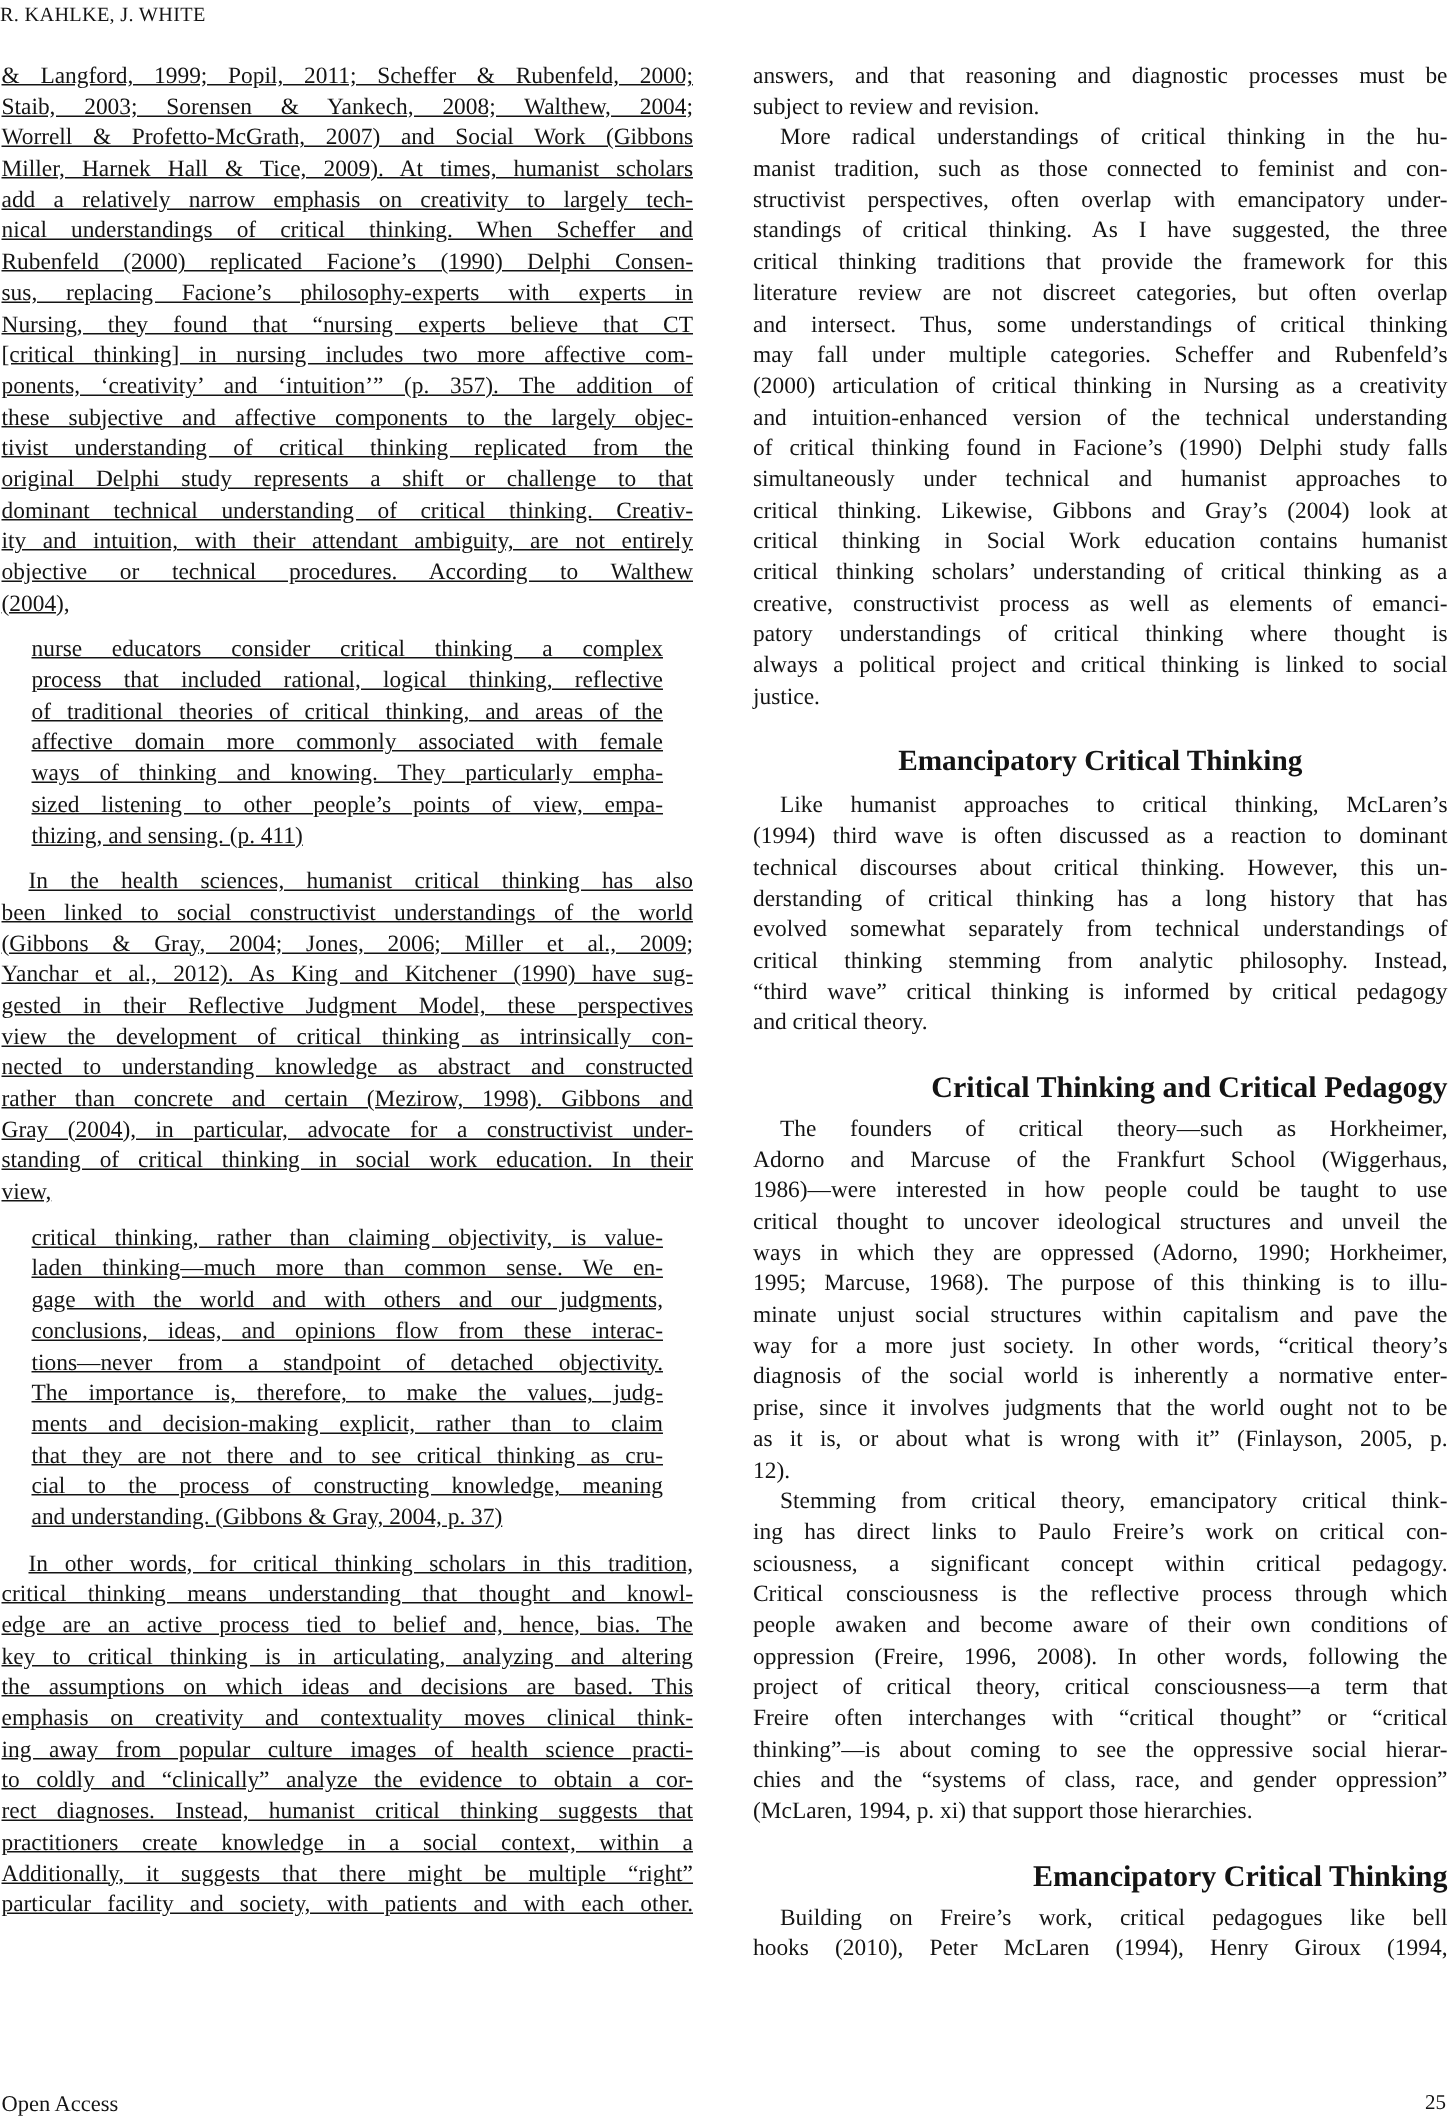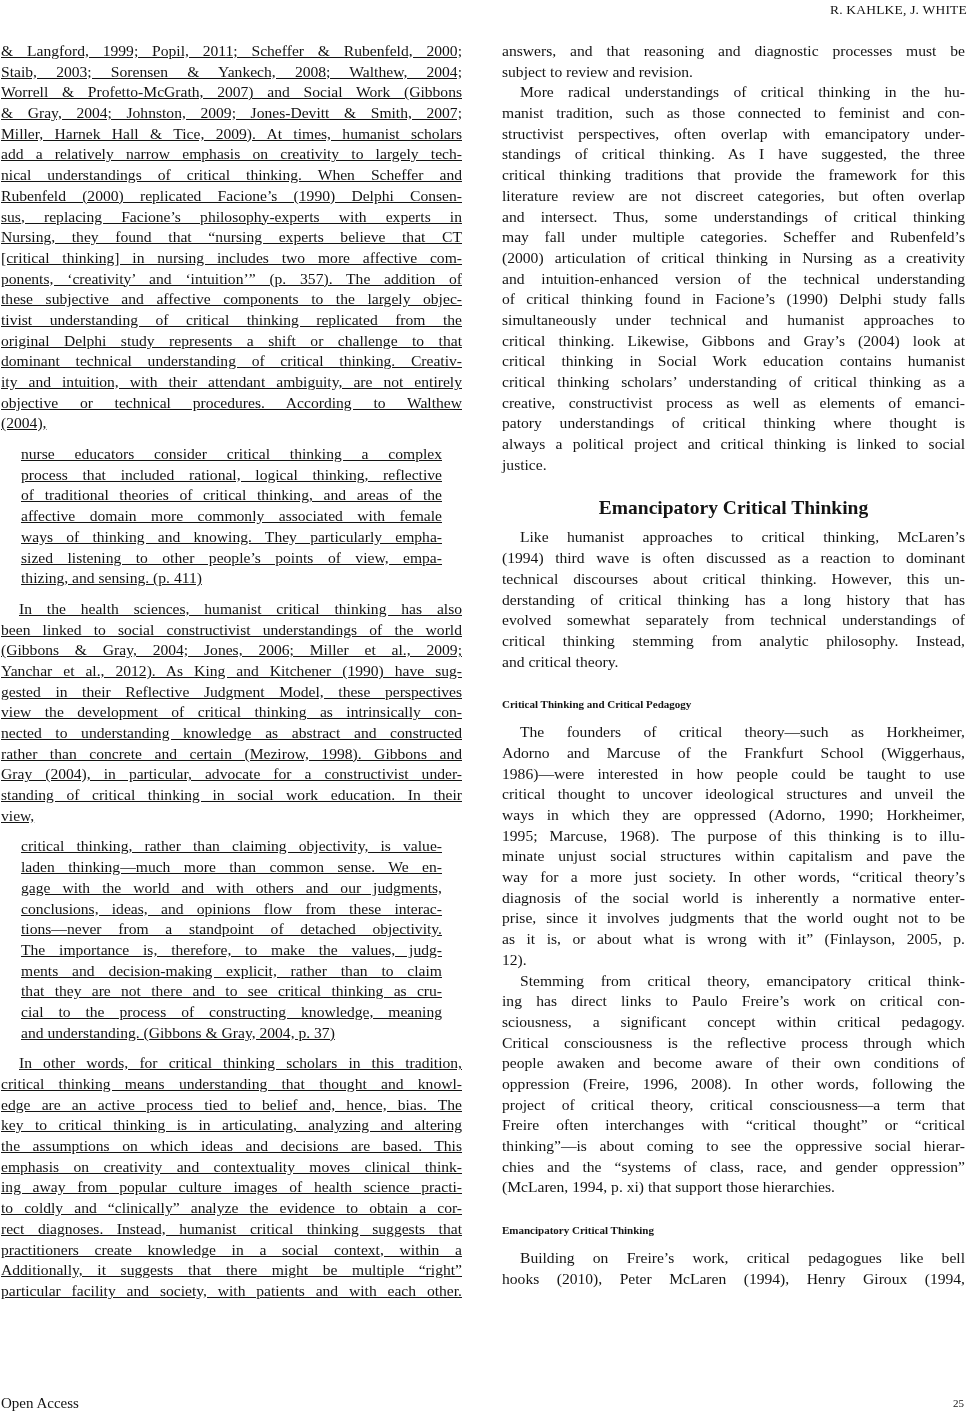--- a/index.html
+++ b/index.html
@@ -1,47 +1,46 @@
 <!DOCTYPE html>
 <html><head>
 <meta charset="utf-8">
 <style>
   html, body { margin: 0; padding: 0; background: #ffffff; }
   body { width: 967px; height: 1414px; position: relative; overflow: hidden;
          font-family: "Liberation Serif", "DejaVu Serif", serif; color: #141414; }
-  .running-head { position: absolute; top: 0; left: 0; width: 967px; text-align: right;
+  .running-head { position: absolute; top: 0; left: 0; width: 967px; text-align: left;
                   font-size: 13.5px; line-height: 16px; top: 2px; letter-spacing: 0.2px; }
   .col { position: absolute; top: 41px; font-size: 15.6px; }
   .col-left { left: 1px; width: 461px; text-decoration: underline; }
   .col-right { left: 502px; width: 463px; }
   .line { display: block; height: 20.7px; line-height: 20.7px; white-space: nowrap;
           text-align: justify; text-align-last: justify; overflow: visible; }
   .line.last { text-align-last: left; }
   .indent { text-indent: 18px; }
   .quote { margin-left: 20px; margin-right: 20px; }
   .gap-s { height: 6px; }
   .gap-m { height: 10px; }
   .gap-l { height: 20px; }
   .h-center { display: block; text-align: center; font-weight: bold; font-size: 19.5px;
               height: 26px; line-height: 26px; }
-  .h-left { display: block; font-weight: bold; font-size: 11px; height: 24px; line-height: 24px; }
+  .h-left { display: block; font-weight: bold; font-size: 20px; height: 24px; line-height: 24px; text-align: right; }
   .footer-left { position: absolute; left: 1px; top: 1395px; font-size: 15px; line-height: 16px; }
-  .footer-right { position: absolute; right: 3px; top: 1395px; font-size: 11px; line-height: 16px; }
+  .footer-right { position: absolute; right: 3px; top: 1395px; font-size: 14px; line-height: 16px; }
 </style>
 </head>
 <body>
 
 <div class="running-head">R. KAHLKE, J. WHITE</div>
 
 <div class="col col-left">
   <div>
       <span class="line">&amp; Langford, 1999; Popil, 2011; Scheffer &amp; Rubenfeld, 2000;</span>
       <span class="line">Staib, 2003; Sorensen &amp; Yankech, 2008; Walthew, 2004;</span>
       <span class="line">Worrell &amp; Profetto-McGrath, 2007) and Social Work (Gibbons</span>
-      <span class="line">&amp; Gray, 2004; Johnston, 2009; Jones-Devitt &amp; Smith, 2007;</span>
       <span class="line">Miller, Harnek Hall &amp; Tice, 2009). At times, humanist scholars</span>
       <span class="line">add a relatively narrow emphasis on creativity to largely tech-</span>
       <span class="line">nical understandings of critical thinking. When Scheffer and</span>
       <span class="line">Rubenfeld (2000) replicated Facione’s (1990) Delphi Consen-</span>
       <span class="line">sus, replacing Facione’s philosophy-experts with experts in</span>
       <span class="line">Nursing, they found that “nursing experts believe that CT</span>
       <span class="line">[critical thinking] in nursing includes two more affective com-</span>
       <span class="line">ponents, ‘creativity’ and ‘intuition’” (p. 357). The addition of</span>
       <span class="line">these subjective and affective components to the largely objec-</span>
       <span class="line">tivist understanding of critical thinking replicated from the</span>
@@ -134,20 +133,21 @@
   <div class="gap-l"></div>
   <div class="h-center">Emancipatory Critical Thinking</div>
   <div class="gap-s"></div>
   <div>
       <span class="line indent">Like humanist approaches to critical thinking, McLaren’s</span>
       <span class="line">(1994) third wave is often discussed as a reaction to dominant</span>
       <span class="line">technical discourses about critical thinking. However, this un-</span>
       <span class="line">derstanding of critical thinking has a long history that has</span>
       <span class="line">evolved somewhat separately from technical understandings of</span>
       <span class="line">critical thinking stemming from analytic philosophy. Instead,</span>
+      <span class="line">“third wave” critical thinking is informed by critical pedagogy</span>
       <span class="line last">and critical theory.</span>
     </div>
   <div class="gap-l"></div>
   <div class="h-left">Critical Thinking and Critical Pedagogy</div>
   <div class="gap-s"></div>
   <div>
       <span class="line indent">The founders of critical theory—such as Horkheimer,</span>
       <span class="line">Adorno and Marcuse of the Frankfurt School (Wiggerhaus,</span>
       <span class="line">1986)—were interested in how people could be taught to use</span>
       <span class="line">critical thought to uncover ideological structures and unveil the</span>

